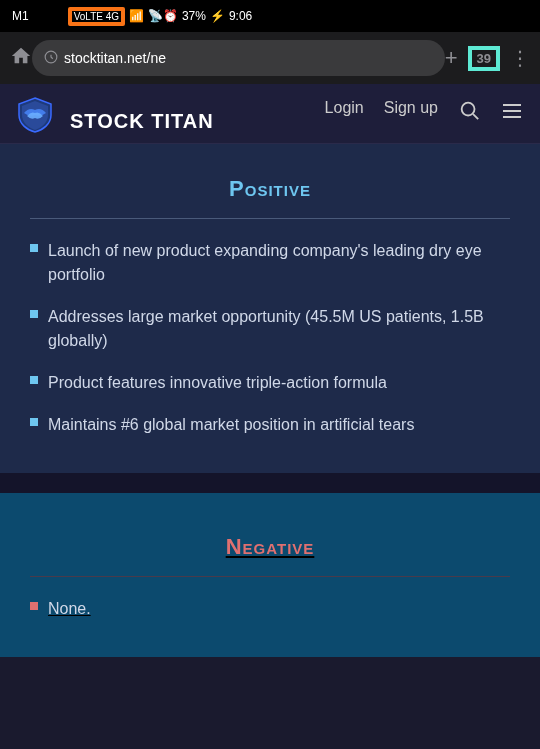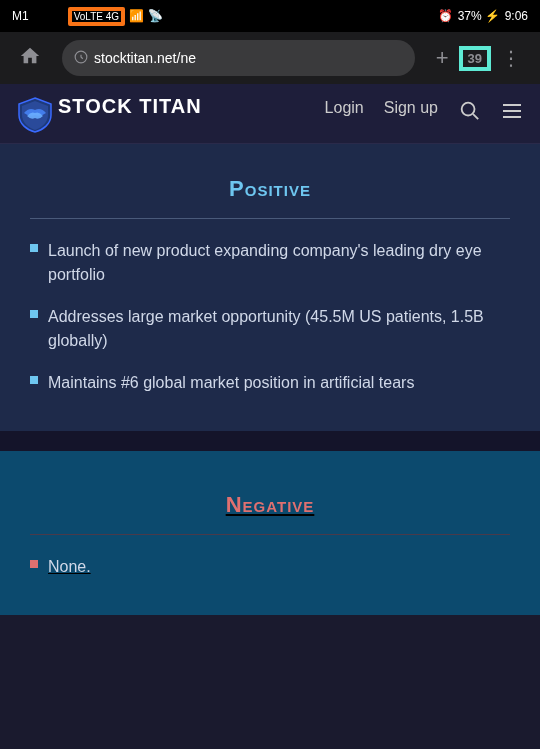--- a/index.html
+++ b/index.html
@@ -11,44 +11,44 @@
       background: #1a1a2e;
       font-family: Arial, sans-serif;
       overflow-x: hidden;
     }
 
     
     .status-bar {
       background: #000;
       color: #fff;
       display: flex;
-      justify-content: space-between;
+      justify-content: flex-start;
       align-items: center;
       padding: 4px 12px;
       height: 32px;
       font-size: 12px;
     }
     .status-left {
       display: flex;
       align-items: center;
       gap: 4px;
     }
     .status-right {
       display: flex;
       align-items: center;
       gap: 4px;
     }
 
     
     .browser-chrome {
       background: #1c1c1e;
-      padding: 8px 19px;
-      display: flex;
-      align-items: center;
-      gap: 21px;
+      padding: 8px 10px;
+      display: flex;
+      align-items: center;
+      gap: 0;
       height: 52px;
     }
     .browser-home-btn {
       color: #8e8e93;
       font-size: 20px;
       cursor: pointer;
     }
     .browser-url-bar {
       flex: 1;
       background: #3a3a3c;
@@ -96,22 +96,22 @@
     .nav-bar {
       background: #1e1e3a;
       display: flex;
       align-items: center;
       padding: 8px 16px;
       height: 60px;
       border-bottom: 1px solid #2a2a4a;
     }
     .logo-area {
       display: flex;
-      align-items: flex-start;
-      gap: 4px;
+      align-items: flex-end;
+      gap: 16px;
       flex: 1;
     }
     .logo-icon {
       width: 38px;
       height: 38px;
     }
     .logo-text {
       color: #fff;
       font-size: 20px;
       font-weight: bold;
@@ -299,20 +299,24 @@
       <li>
         <span class="bullet-square"></span>
         <span>Launch of new product expanding company's leading dry eye portfolio</span>
       </li>
       <li>
         <span class="bullet-square"></span>
         <span>Addresses large market opportunity (45.5M US patients, 1.5B globally)</span>
       </li>
       <li>
         <span class="bullet-square"></span>
+        <span>Product features innovative triple-action formula</span>
+      </li>
+      <li>
+        <span class="bullet-square"></span>
         <span>Maintains #6 global market position in artificial tears</span>
       </li>
     </ul>
   </div>
 
   <div class="section-gap"></div>
 
   <div class="negative-section">
     <div class="section-title-negative">Negative</div>
     <hr class="section-divider-neg">

